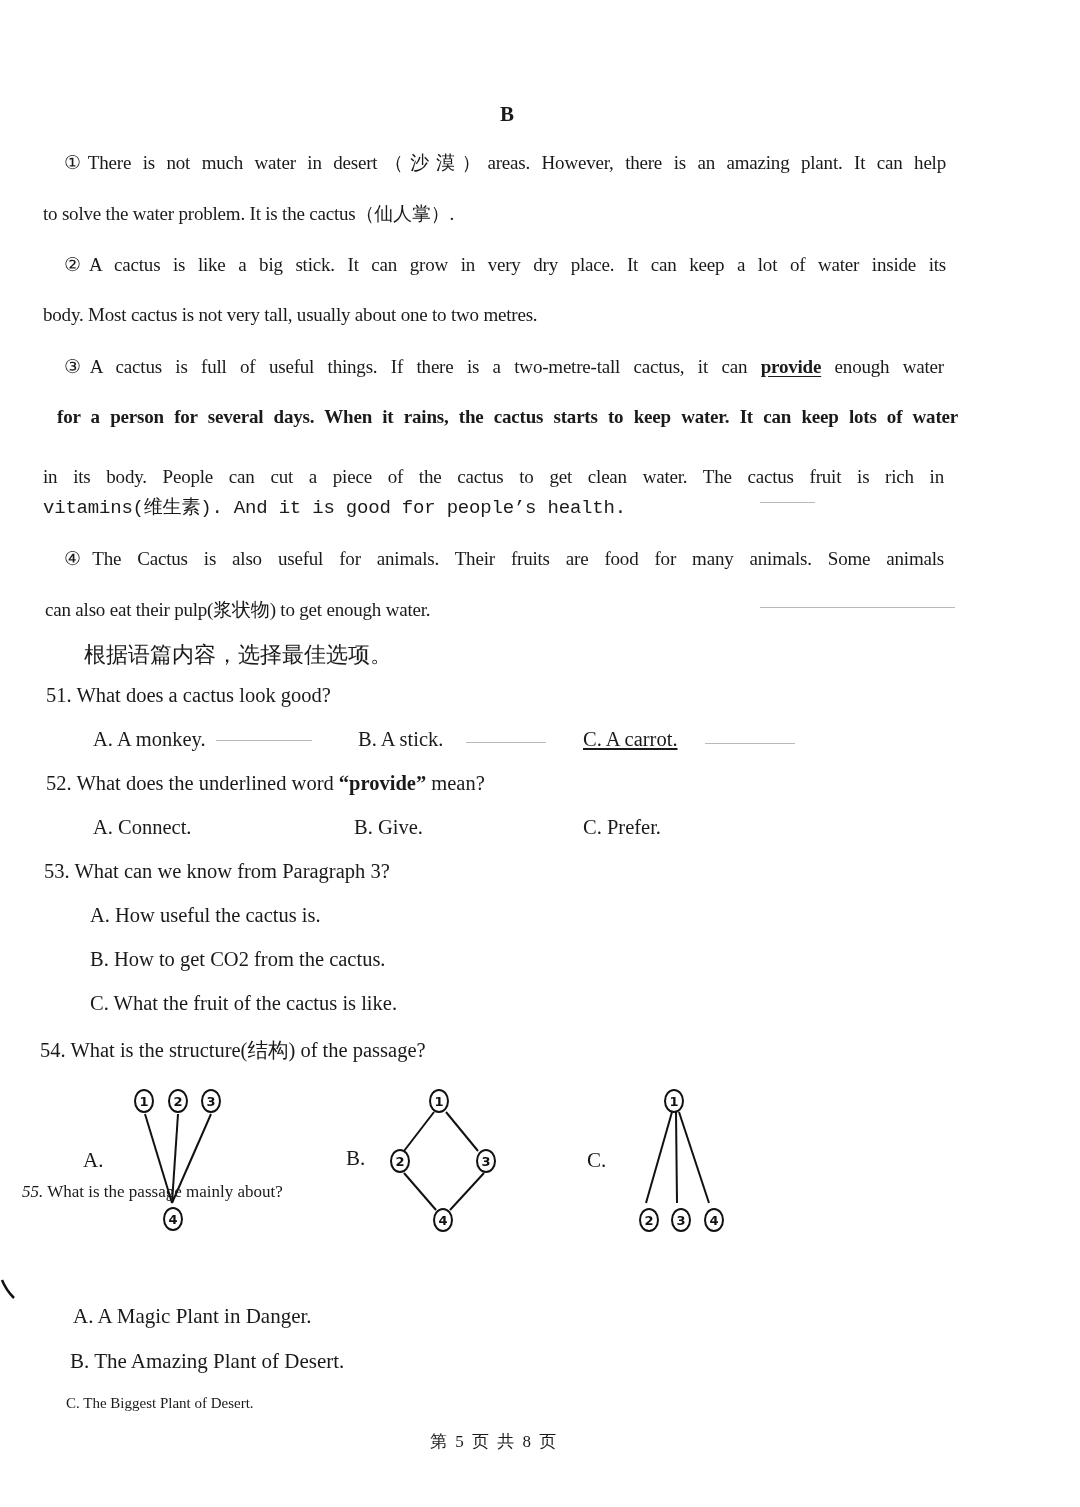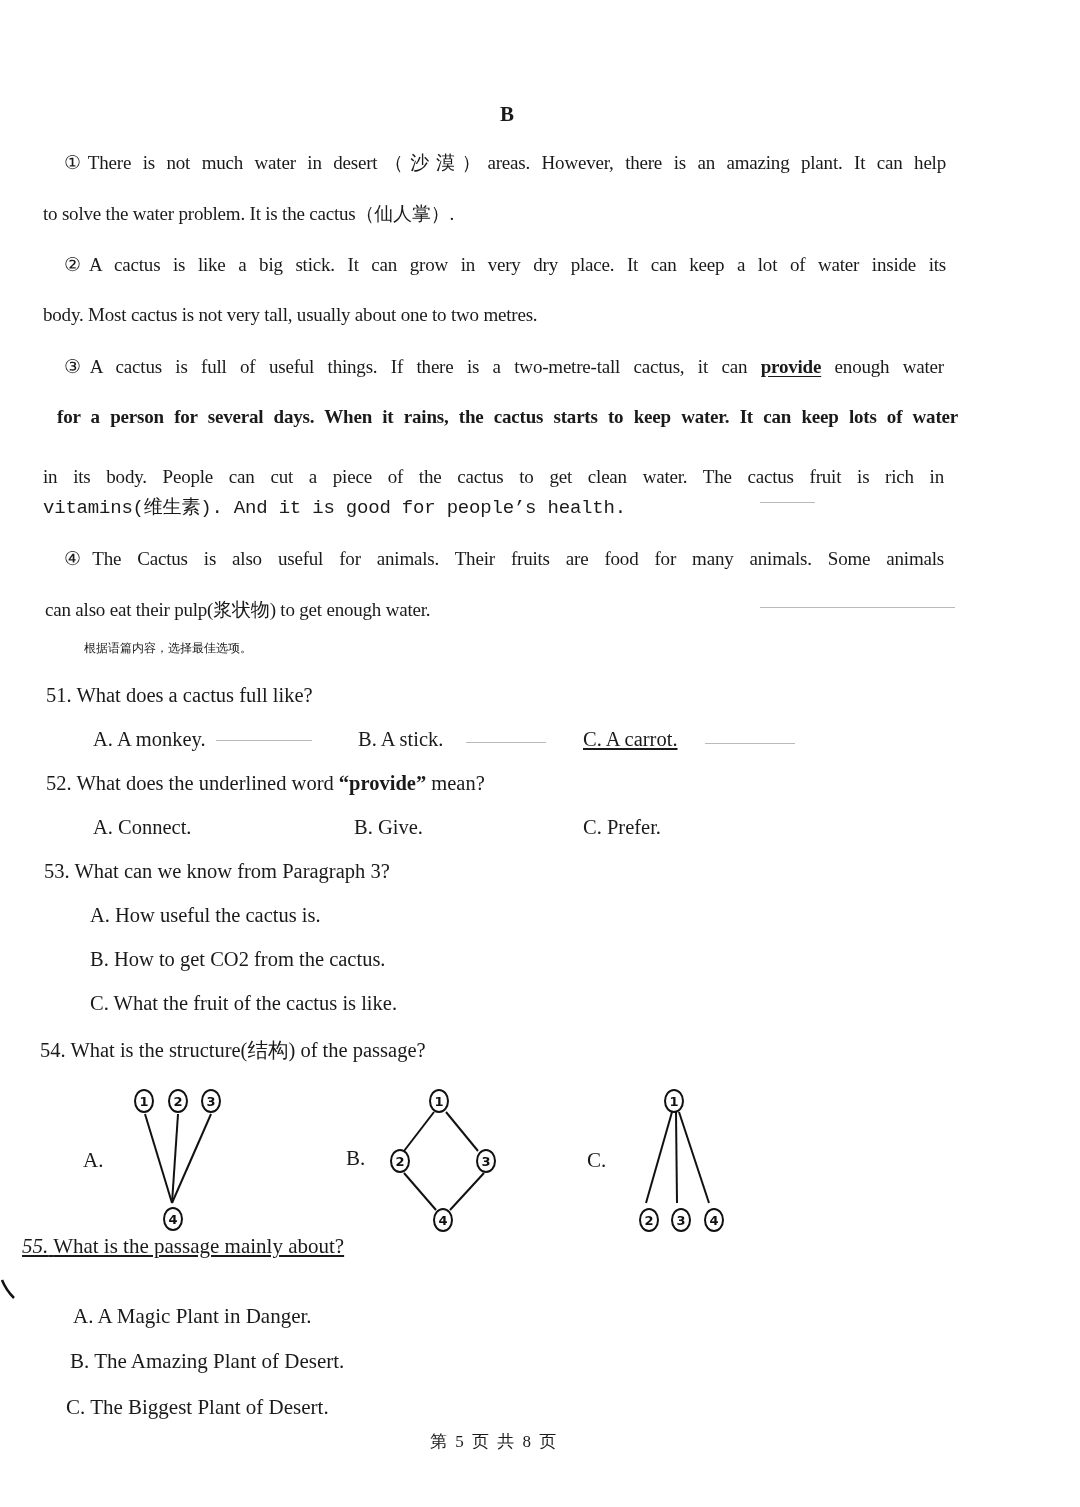--- a/index.html
+++ b/index.html
@@ -8,21 +8,21 @@
     background: #ffffff; color: #1a1a1a;
     font-family: "Liberation Serif", "DejaVu Serif", serif;
   }
   .abs { position: absolute; white-space: nowrap; }
   .section-title { left: 500px; top: 102px; font-size: 21px; font-weight: bold; }
   .para { font-size: 19px; letter-spacing: -0.2px; }
   .just { width: 902px; text-align-last: justify; text-align: justify; white-space: normal; }
   .u-bold { font-weight: bold; text-decoration: underline; text-underline-offset: 3px; }
   .q { font-size: 20.5px; }
   .opt { font-size: 20.5px; }
-  .instr { font-size: 12px; }
+  .instr { font-size: 22px; }
   .footer { left: 430px; top: 1430px; font-size: 17px; font-weight: normal; letter-spacing: 2px; }
   .mark { left: 0px; top: 1276px; }
   .faint { position: absolute; height: 1px; background: #b9b9b9; }
   .dia-label { font-size: 21px; }
   svg text { font-family: "DejaVu Sans", sans-serif; }
 </style>
 </head>
 <body>
 
 <div class="abs section-title">B</div>
@@ -40,21 +40,21 @@
 <div class="faint" style="left:760px; top:502px; width:55px;"></div>
 
 <div class="abs para just" style="left:64px; top:547px; width:880px;">④The Cactus is also useful for animals. Their fruits are food for many animals. Some animals</div>
 <div class="abs para" style="left:45px; top:597px;">can also eat their pulp(浆状物) to get enough water.</div>
 <div class="faint" style="left:760px; top:607px; width:195px;"></div>
 
 <div class="abs instr" style="left:84px; top:640px;">根据语篇内容，选择最佳选项。</div>
 
 <div class="abs q" style="left:46px; top:684px;">
   <span>51.</span>
-  <span>What does a cactus full like?</span>
+  <span>What does a cactus look good?</span>
 </div>
 <div class="abs opt" style="left:93px; top:728px;">A. A monkey.</div>
 <div class="faint" style="left:216px; top:740px; width:96px;"></div>
 <div class="abs opt" style="left:358px; top:728px;">B. A stick.</div>
 <div class="faint" style="left:466px; top:742px; width:80px;"></div>
 <div class="abs opt" style="left:583px; top:728px;text-decoration:underline;">C. A carrot.</div>
 <div class="faint" style="left:705px; top:743px; width:90px;"></div>
 
 <div class="abs q" style="left:46px; top:772px;">
   <span>52.</span>
@@ -131,21 +131,21 @@
     <text x="49" y="21">1</text>
     <text x="24" y="140">2</text>
     <text x="56" y="140">3</text>
     <text x="89" y="140">4</text>
   </g>
 </svg>
 
 <svg class="abs mark" width="22" height="30">
   <path d="M2 4 Q6 14 14 22" stroke="#111" stroke-width="2.5" fill="none"></path>
 </svg>
-<div class="abs q" style="left:22px; top:1234px; font-size:21px;text-decoration:underline;">
+<div class="abs q" style="left:22px; top:1182px; font-size:17px;">
   <i>55.</i>
   <span>What is the passage mainly about?</span>
 </div>
 <div class="abs opt" style="left:73px; top:1304px; font-size:21px;">A. A Magic Plant in Danger.</div>
 <div class="abs opt" style="left:70px; top:1349px; font-size:21px;">B. The Amazing Plant of Desert.</div>
-<div class="abs opt" style="left:66px; top:1395px; font-size:21px;">C. The Biggest Plant of Desert.</div>
+<div class="abs opt" style="left:66px; top:1395px; font-size:15px;">C. The Biggest Plant of Desert.</div>
 
 <div class="abs footer">第 5 页 共 8 页</div>
 
 </body></html>

